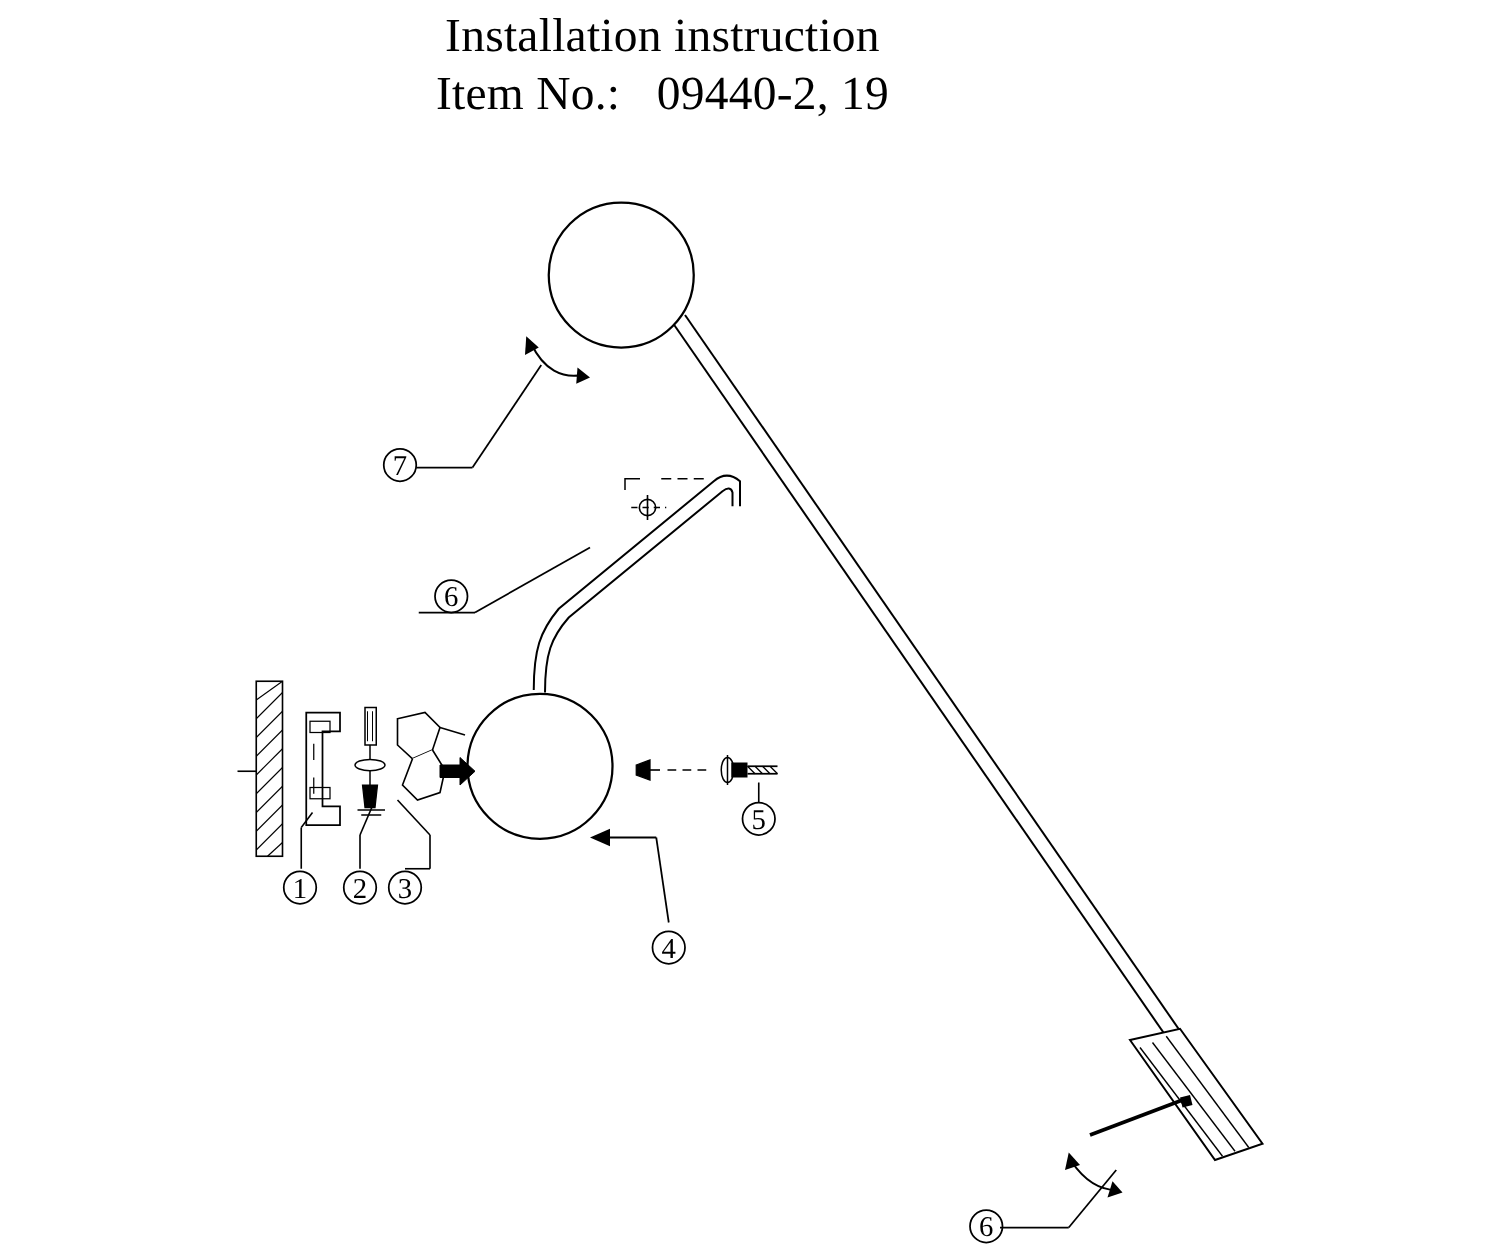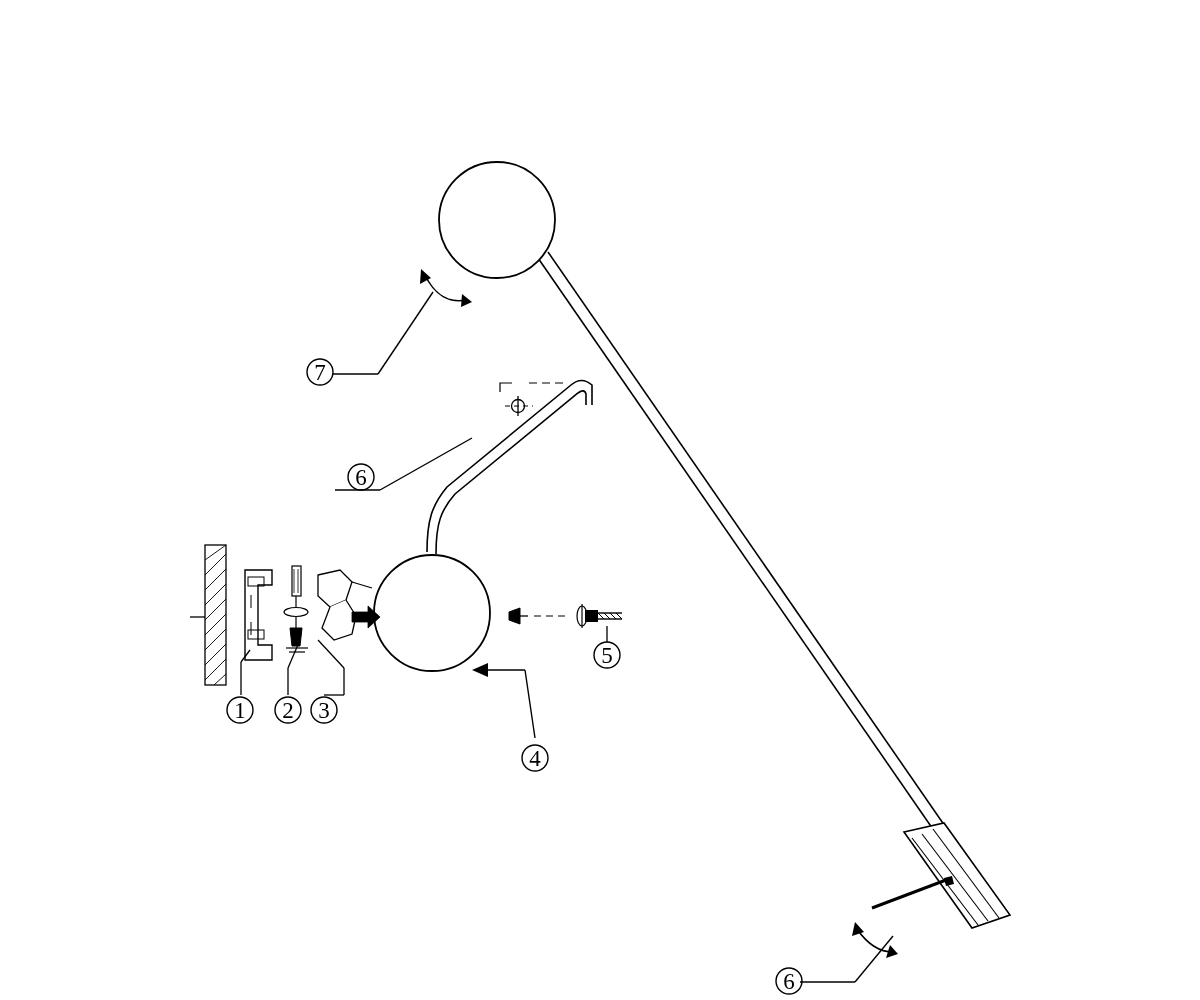--- a/index.html
+++ b/index.html
@@ -51,20 +51,22 @@
     font-family: "Liberation Serif", serif;
     font-size: 23px;
   }
 </style>
 </head>
 <body>
 
 <div id="sheet">
 
   <div class="title-block">
+    <div class="title-line1">Installation instruction</div>
+    <div class="title-line2"><span>Item No.:</span>&nbsp;&nbsp;&nbsp;<span>09440-2, 19</span></div>
   </div>
 
   <svg class="drawing" viewBox="0 0 1200 1000">
 
     <g>
       <line x1="538" y1="258" x2="975" y2="890" stroke="#000" stroke-width="1.6"></line>
       <line x1="548" y1="252" x2="985" y2="884" stroke="#000" stroke-width="1.6"></line>
     </g>
 
     <g>

